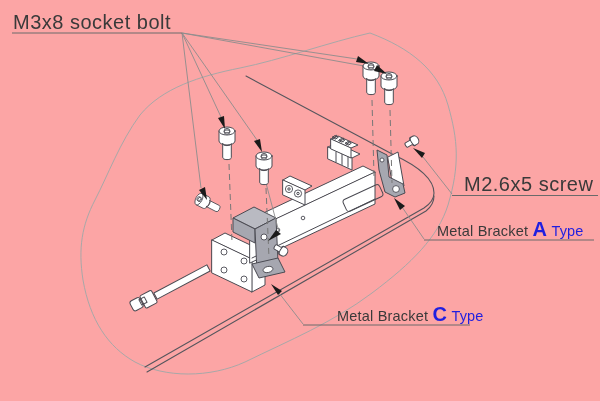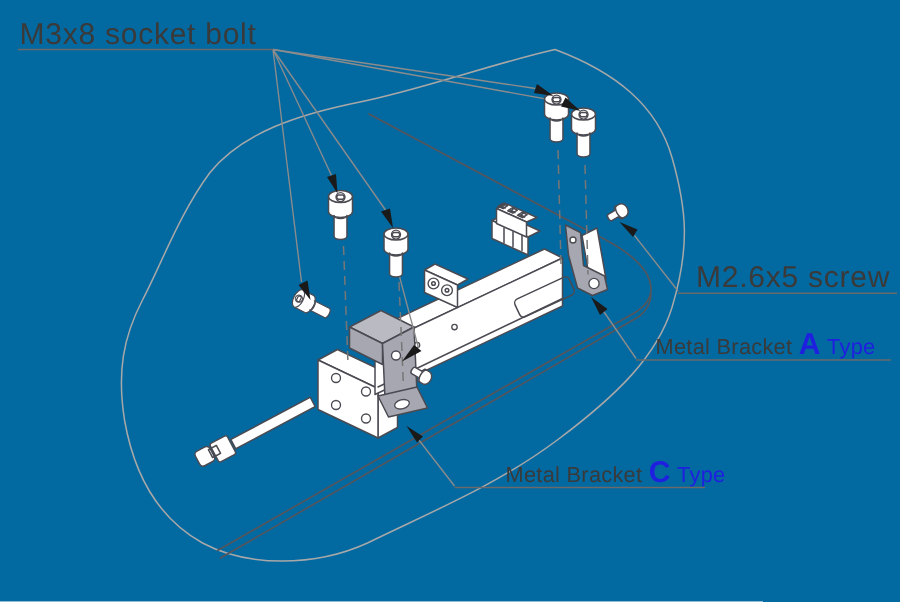--- a/index.html
+++ b/index.html
@@ -1,16 +1,16 @@
 <!DOCTYPE html>
 <html><head>
 <meta charset="utf-8">
 <style>
   html,body{margin:0;padding:0;background:#ffffff;}
-  .stage{position:relative;width:600px;height:401px;background:#0369a1;overflow:hidden;
+  .stage{position:relative;width:600px;height:401px;background:#fca5a5;overflow:hidden;
          font-family:"Liberation Sans", sans-serif;}
   svg{display:block}
   .o{fill:#ffffff;stroke:#4a4a52;stroke-width:1;stroke-linejoin:round;stroke-linecap:round;}
   .ln{fill:none;stroke:#4a4a52;stroke-width:1;stroke-linecap:round;}
   .plate{fill:none;stroke:#55555c;stroke-width:1.1;stroke-linecap:round;}
   .blob{fill:none;stroke-width:1;}
   .leader{fill:none;stroke-width:0.9;}
   .dash{fill:none;stroke-width:1;stroke-dasharray:6 4;}
   .under{stroke:#6a6a6a;stroke-width:1;}
   .lbl{font-size:20px;letter-spacing:.5px;}

